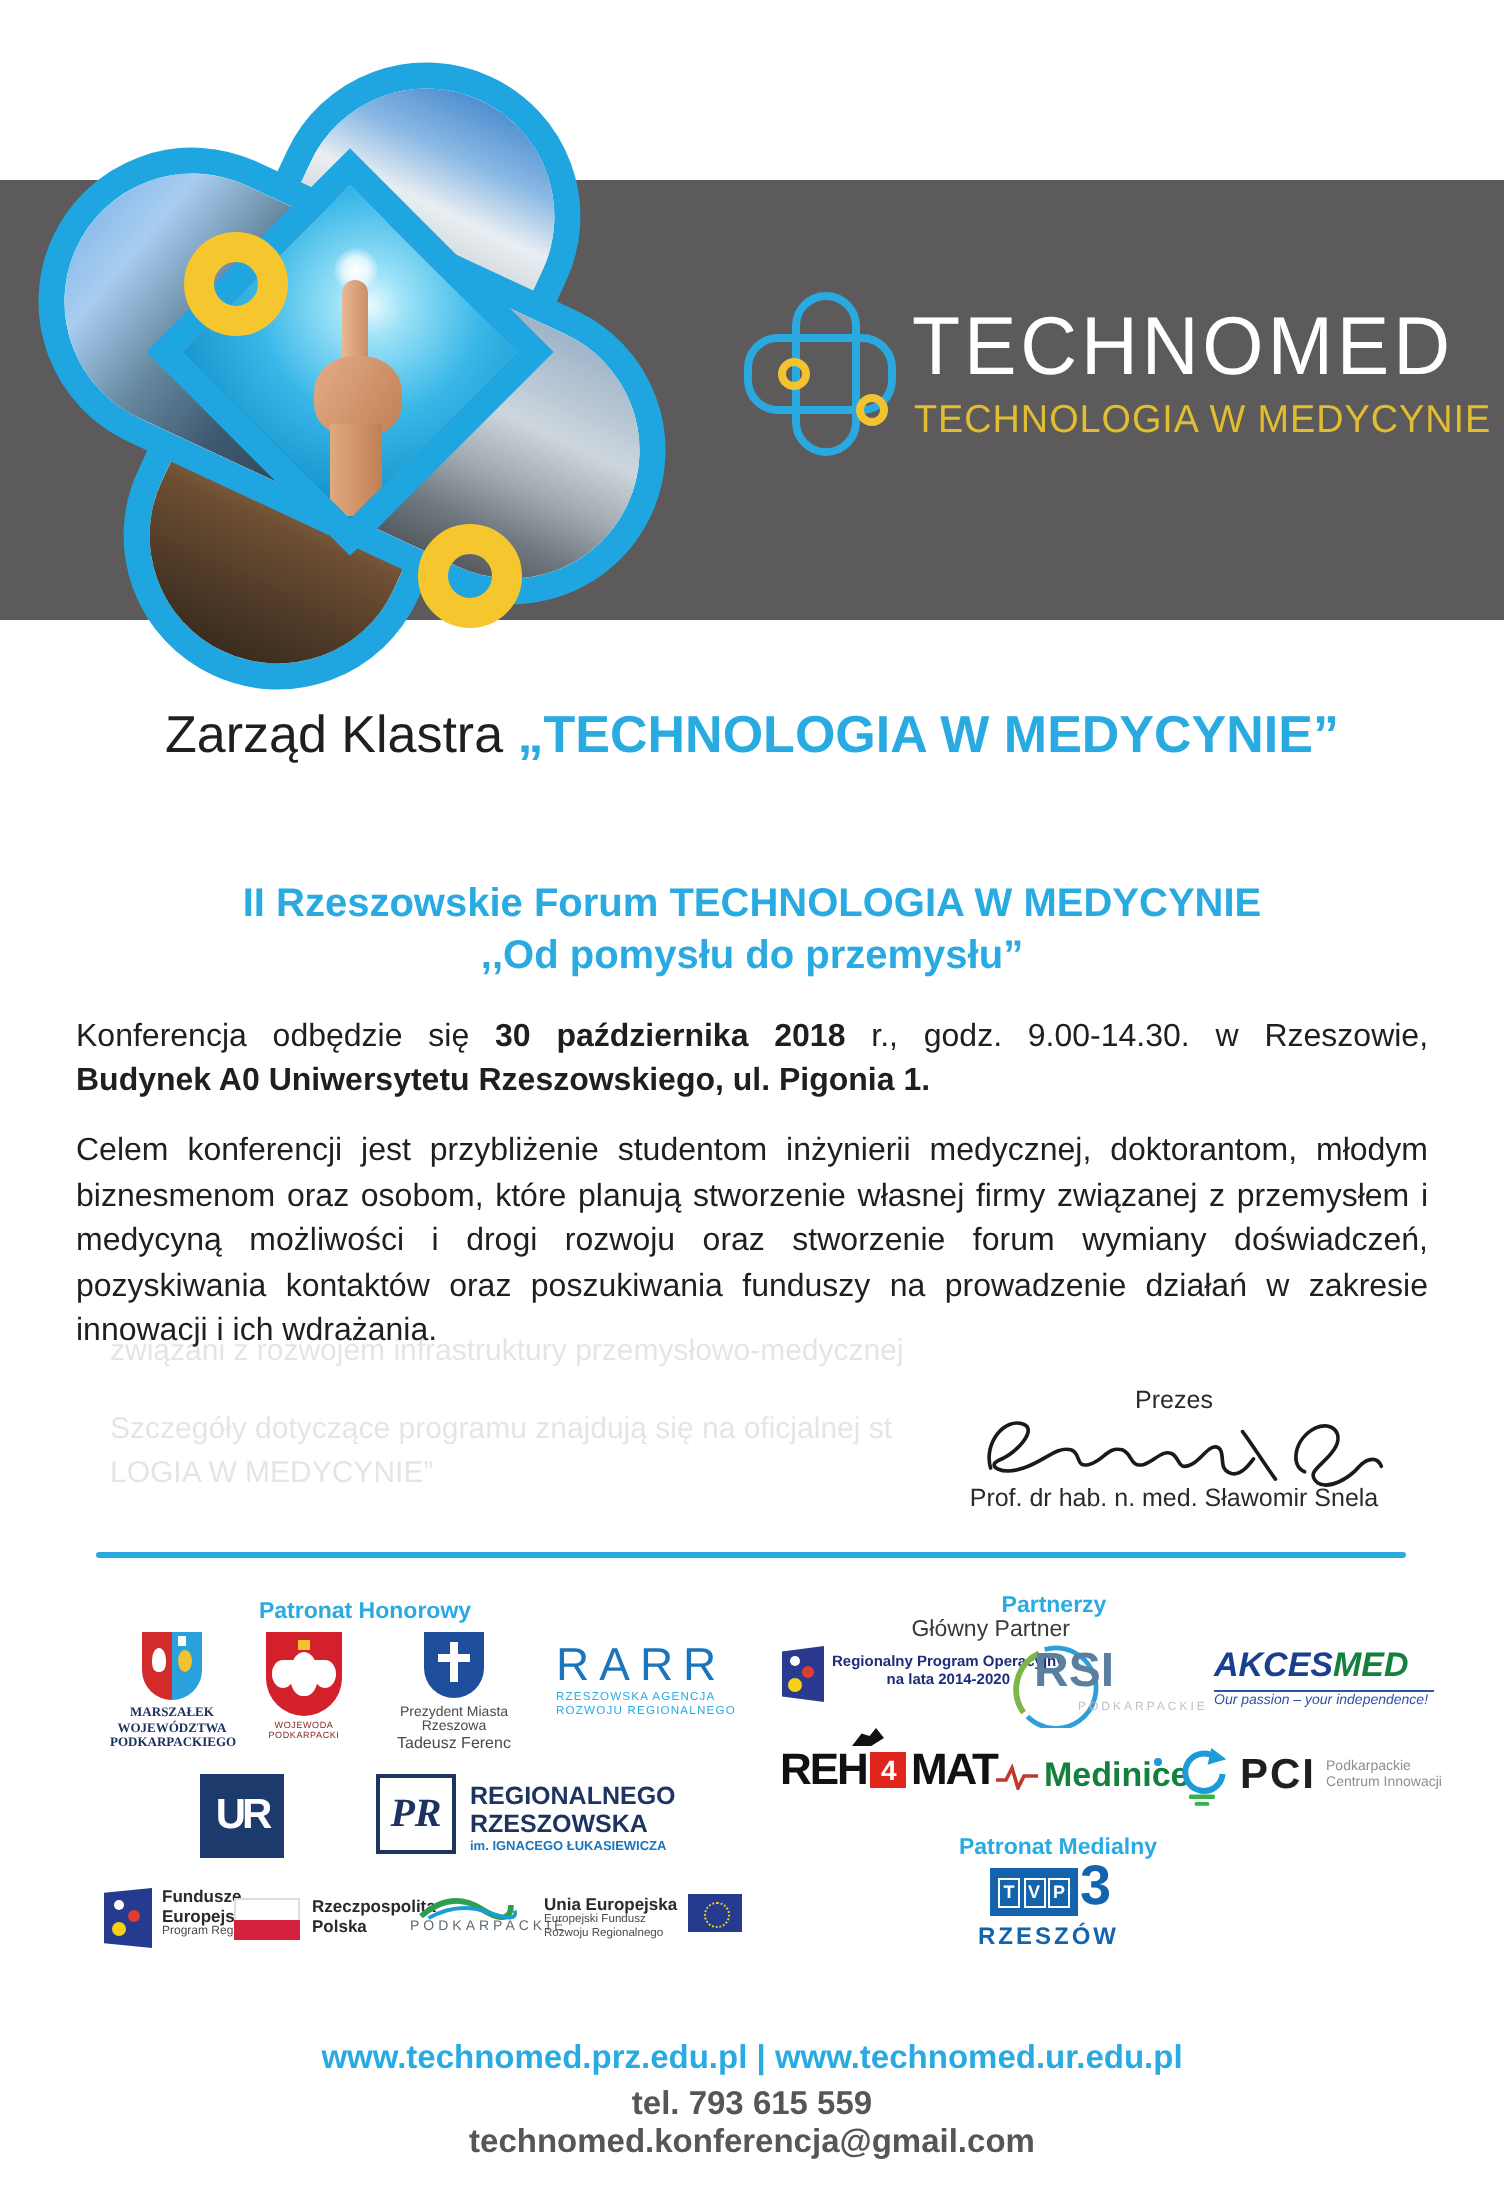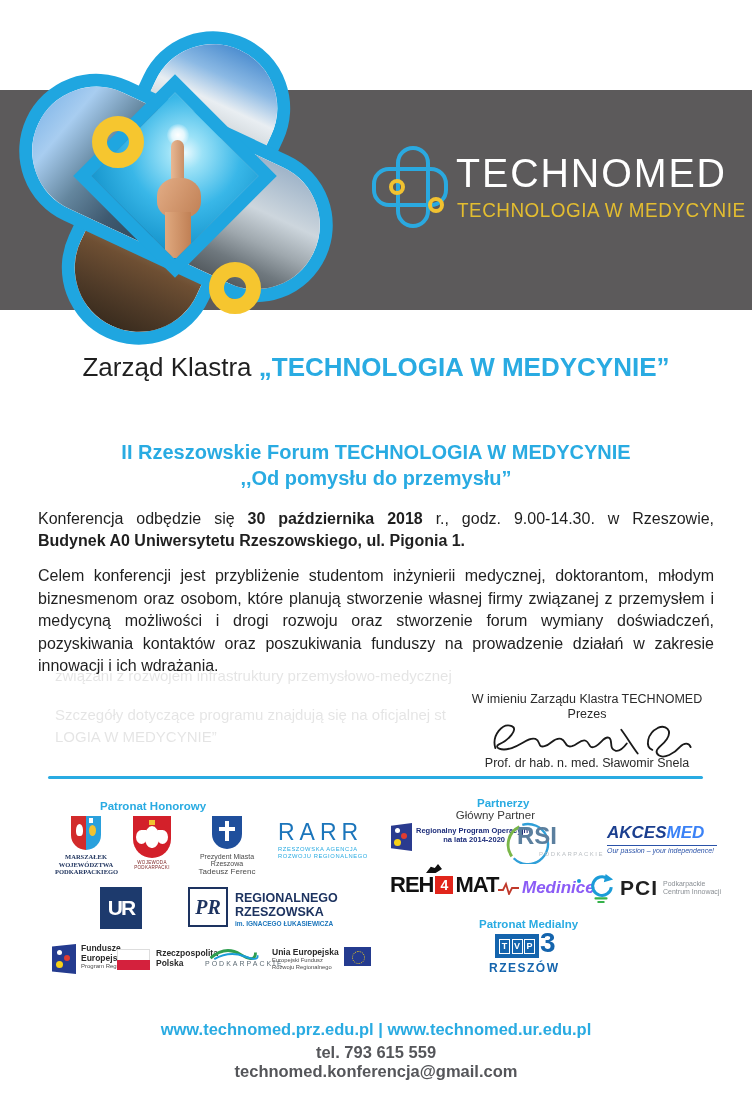--- a/index.html
+++ b/index.html
@@ -66,21 +66,21 @@
 
   
   .sig{position:absolute;left:468px;top:692px;width:238px;text-align:center;font-size:12.5px;color:#2a2a2a;}
   .sig-role{margin-top:1px;}
   .sig svg{display:block;margin:-4px auto 0 auto;}
   .sig-name{margin-top:-3px;}
 
   .divider{position:absolute;left:48px;top:776px;width:655px;height:3px;background:#29abe2;border-radius:2px;}
 
   
-  .slabel{position:absolute;font-size:11.5px;font-weight:bold;color:#29abe2;text-align:left;}
+  .slabel{position:absolute;font-size:11.5px;font-weight:bold;color:#29abe2;text-align:center;}
   .lab-ph{left:100px;top:800px;width:165px;}
   .lab-pa{left:477px;top:797px;width:100px;}
   .lab-gp{left:415px;top:809px;width:120px;font-size:11.5px;color:#3a3a3a;font-weight:normal;text-align:right;position:absolute;}
   .lab-pm{left:479px;top:918px;width:100px;}
 
   
   .abs{position:absolute;}
   .cap6{font-size:6.5px;line-height:7.5px;text-align:center;}
 
   
@@ -139,28 +139,28 @@
   
   .rpo-flag{width:21px;height:28px;background:#2a3b8f;clip-path:polygon(0 10%,100% 0,100% 100%,0 90%);position:relative;}
   .rpo-flag .s1{position:absolute;left:4px;top:5px;width:5px;height:5px;border-radius:50%;background:#fff;}
   .rpo-flag .s2{position:absolute;left:10px;top:10px;width:6px;height:6px;border-radius:50%;background:#e03c31;}
   .rpo-flag .s3{position:absolute;left:3px;top:16px;width:7px;height:7px;border-radius:50%;background:#f7d117;}
   .rpo-t{font-size:7.5px;font-weight:bold;color:#1d2d7a;line-height:9px;}
   .rsi-wrap{position:relative;width:90px;height:40px;}
   .rsi-t{position:absolute;left:14px;top:2px;font-size:24px;font-weight:bold;color:#5b7f9e;}
   .rsi-s{position:absolute;left:36px;top:31px;font-size:6px;letter-spacing:1.5px;color:#bcc1c5;}
   .akces{font-size:17px;font-weight:bold;font-style:italic;}
-  .akces .a1{color:#1b3f8f;} .akces .a2{color:#3b82f6;}
+  .akces .a1{color:#1b3f8f;} .akces .a2{color:#15803d;}
   .akces-tag{font-size:7px;color:#2a52a8;font-style:italic;margin-top:2px;border-top:1.5px solid #2a52a8;padding-top:1px;width:110px;}
   .reh{display:flex;align-items:center;font-weight:bold;color:#111;font-size:22px;letter-spacing:-1px;}
   .reh .four{width:18px;height:18px;background:#e1251b;color:#fff;font-size:14px;display:flex;align-items:center;
       justify-content:center;margin:0 2px;letter-spacing:0;}
   .reh-bird{position:absolute;left:36px;top:-8px;width:16px;height:9px;background:#111;
       clip-path:polygon(0 100%,30% 30%,55% 45%,75% 0,100% 55%,60% 100%);}
-  .medin{font-size:17px;font-weight:bold;font-style:italic;color:#8b5cf6;position:relative;}
+  .medin{font-size:17px;font-weight:bold;color:#15803d;position:relative;}
   .medin .tittle{position:absolute;right:14px;top:1px;width:4px;height:4px;border-radius:50%;background:#1b9cd8;}
   .pci-row{display:flex;align-items:center;gap:5px;}
   .pci-t{font-size:21px;font-weight:bold;color:#1f1f1f;letter-spacing:1px;}
   .pci-s{font-size:7px;color:#8a8f94;line-height:8px;}
 
   
   .tvp-rect{position:absolute;left:495px;top:934px;width:44px;height:24px;background:#1464ad;
       display:flex;align-items:center;justify-content:center;gap:1.5px;}
   .tvp-rect b{display:flex;align-items:center;justify-content:center;width:11px;height:15px;
       border:1.5px solid #fff;color:#fff;font-size:9px;box-sizing:border-box;}
@@ -221,21 +221,20 @@
     <div><b>Budynek A0 Uniwersytetu Rzeszowskiego, ul. Pigonia 1.</b></div>
   </div>
 
   <div class="p2">Celem konferencji jest przybliżenie studentom inżynierii medycznej, doktorantom, młodym biznesmenom oraz osobom, które planują stworzenie własnej firmy związanej z przemysłem i medycyną  możliwości i drogi rozwoju oraz stworzenie forum wymiany doświadczeń, pozyskiwania kontaktów oraz poszukiwania funduszy na prowadzenie działań w zakresie innowacji i ich wdrażania.</div>
 
   <div class="ghost g1">związani z rozwojem infrastruktury przemysłowo-medycznej</div>
   <div class="ghost g2">Szczegóły dotyczące programu znajdują się na oficjalnej st</div>
   <div class="ghost g3">LOGIA W MEDYCYNIE”</div>
 
   <div class="sig">
-    <div>W imieniu Zarządu Klastra TECHNOMED</div>
     <div class="sig-role">Prezes</div>
     <svg width="225" height="42" viewBox="0 0 230 46">
       <g fill="none" stroke="#1a1a1a" stroke-width="2" stroke-linecap="round">
         <path d="M14,34 C10,20 22,6 32,10 C40,13 28,26 18,30 C12,33 20,38 32,34 C44,30 50,22 58,24 C64,26 60,34 68,32 C76,30 78,22 86,24 C92,26 90,34 98,32 C104,30 108,24 113,26 C118,28 116,36 124,32 C130,29 134,20 139,23 C143,26 138,35 146,37 C151,38 155,33 158,29"></path>
         <path d="M152,14 C158,22 164,32 170,40"></path>
         <path d="M186,36 C178,33 180,18 192,12 C201,8 208,15 202,24 C196,33 186,36 193,42 C199,46 210,40 216,33 C221,28 226,28 228,33"></path>
       </g>
     </svg>
     <div class="sig-name">Prof. dr hab. n. med. Sławomir Snela</div>
   </div>

